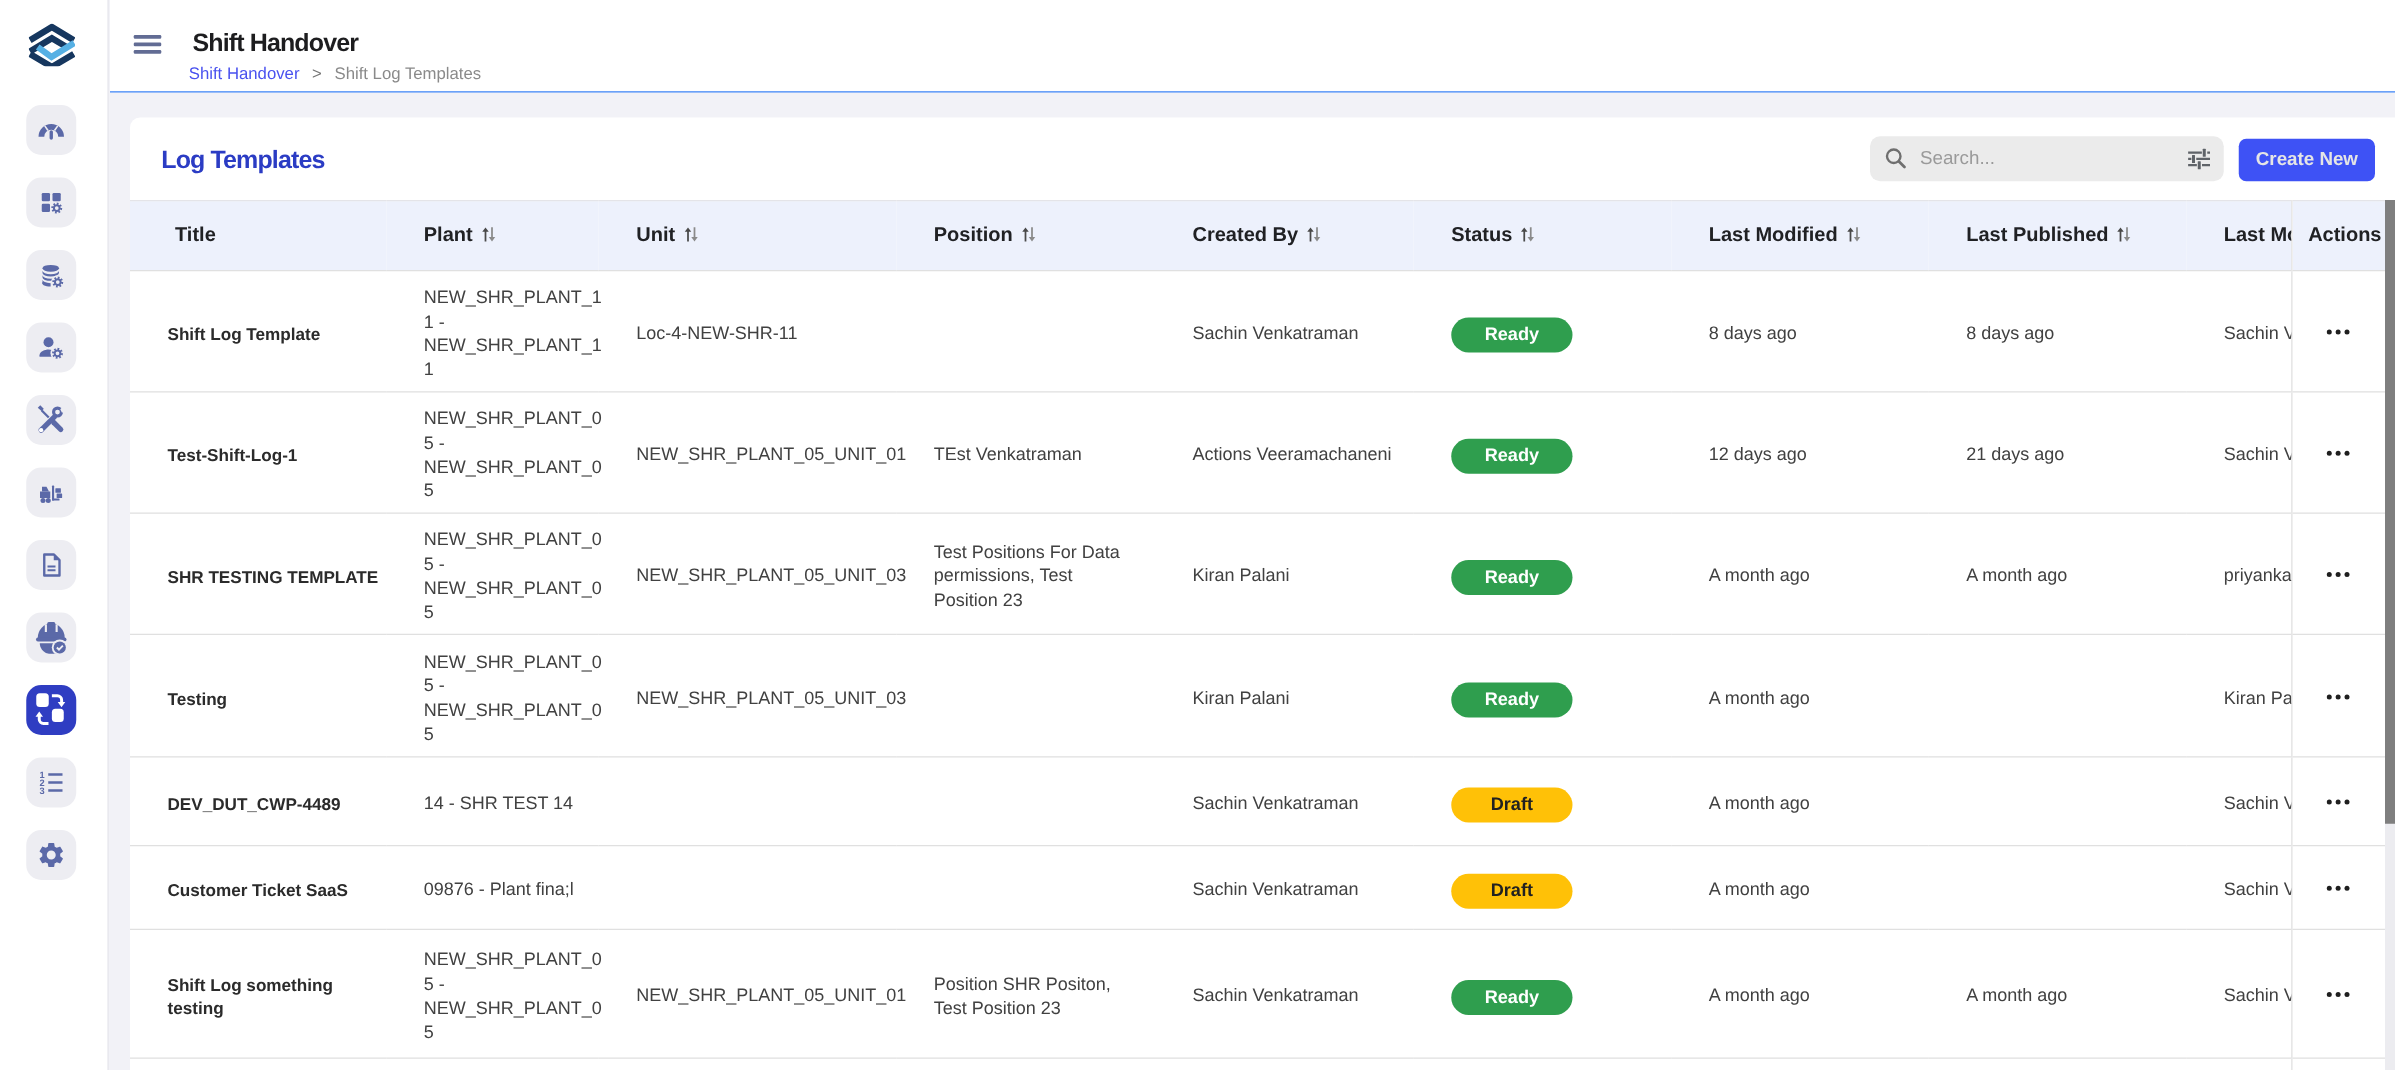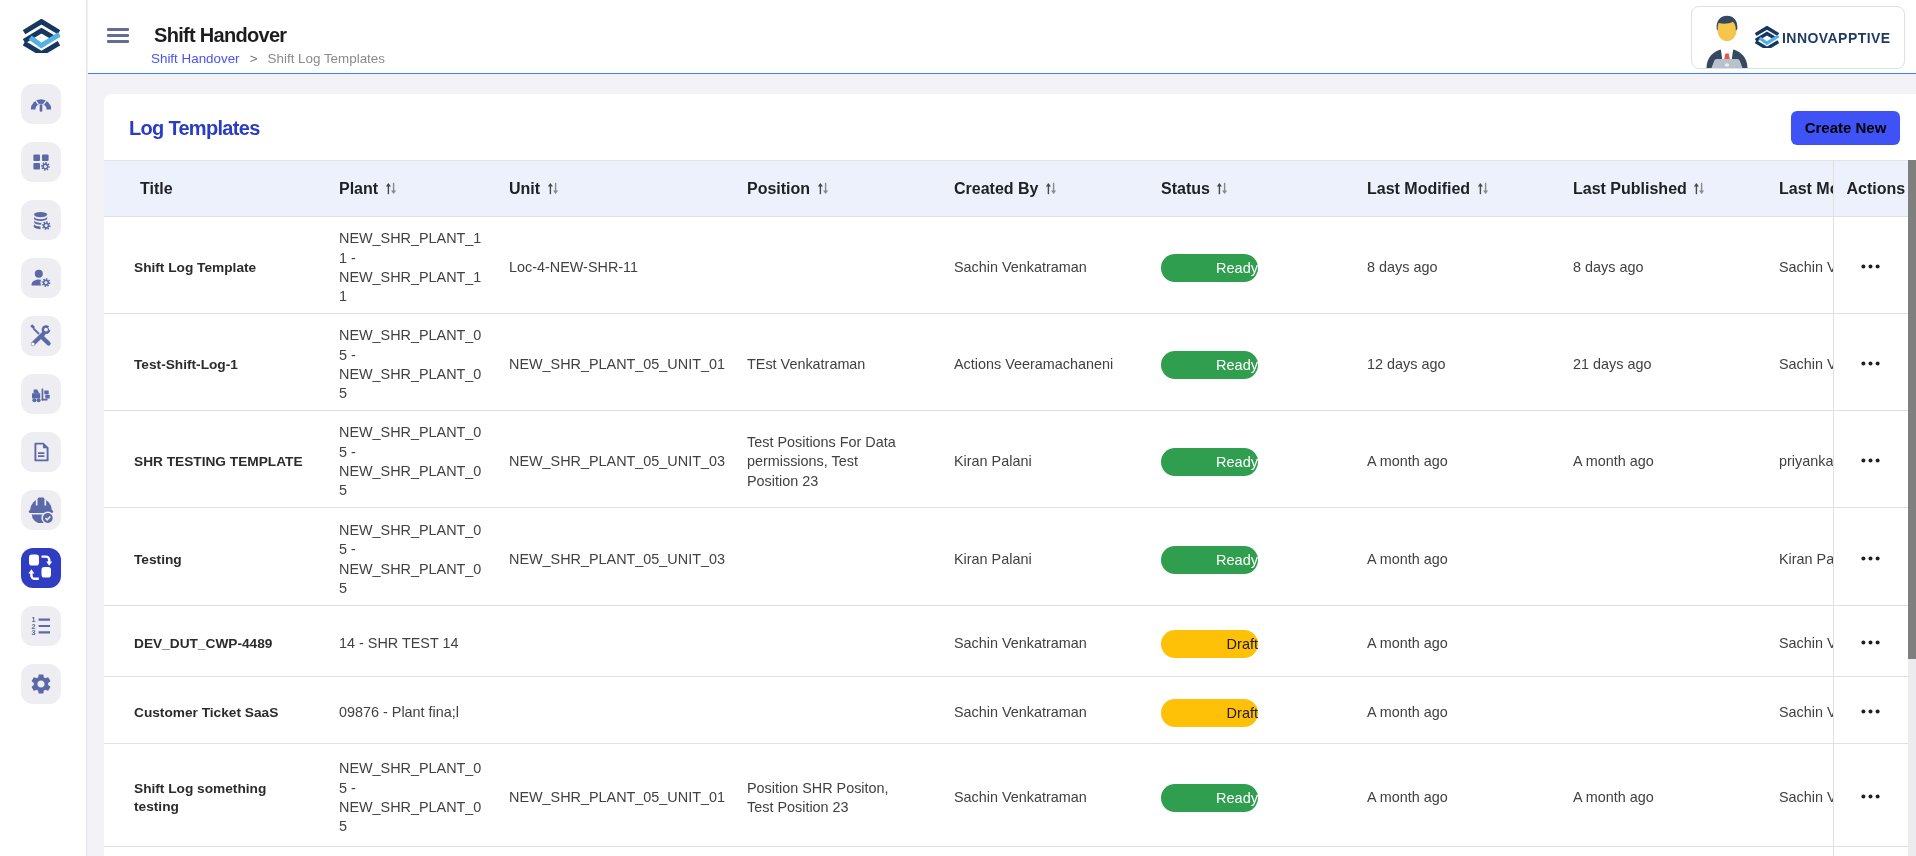--- a/index.html
+++ b/index.html
@@ -19,35 +19,35 @@
   .brand-card { position:absolute; right:11px; top:6px; width:214px; height:63px; background:#fff; border:1px solid #e0e0e0; border-radius:8px; }
   .brand-avatar { position:absolute; left:12px; top:5px; width:46px; height:56px; }
   .brand-mark { position:absolute; left:63px; top:19px; }
   .brand-name { position:absolute; left:90px; top:23px; font-size:14px; font-weight:bold; color:#1e3a5f; letter-spacing:.45px; }
   .card { position:absolute; left:104px; top:94px; width:1812px; height:762px; background:#fff; border-radius:8px 0 0 0; }
   .lt-title { position:absolute; left:25px; top:23px; font-size:20px; font-weight:bold; color:#2b3cc4; letter-spacing:-.7px; }
   .searchbar { position:absolute; left:1392px; top:15px; width:283px; height:36px; background:#ebebeb; border-radius:8px; }
   .searchbar .mg { position:absolute; left:11px; top:8px; }
   .searchbar .ph { position:absolute; left:40px; top:9px; font-size:15px; color:#9a9a9a; }
   .searchbar .tn { position:absolute; right:11px; top:9px; }
-  .btn-create { position:absolute; left:1687px; top:17px; width:109px; height:34px; background:#3e52f5; color:#000000; border-radius:6px; font-size:15px; font-weight:bold; text-align:center; line-height:34px; }
+  .btn-create { position:absolute; left:1687px; top:17px; width:109px; height:34px; background:#3e52f5; color:#e5e5e5; border-radius:6px; font-size:15px; font-weight:bold; text-align:center; line-height:34px; }
   table { position:absolute; left:0; top:66px; width:1804px; border-collapse:collapse; table-layout:fixed; }
   th, td { padding:0 0 0 30px; vertical-align:middle; text-align:left; }
   td { padding-top:6px !important; }
   thead tr { height:56px; background:#edf1fc; border-top:1px solid #e4e4e8; }
   th { font-size:16px; font-weight:bold; color:#202124; white-space:nowrap; overflow:hidden; }
   td { font-size:14.4px; color:#414141; line-height:19.4px; }
   tbody tr { border-top:1px solid #e0e0e0; background:#fff; }
   td.tt { font-weight:bold; color:#2b2b2b; font-size:13.7px; line-height:18px; }
   .nw { white-space:nowrap; }
   td.nw { overflow:visible; }
   td:nth-child(9) { overflow:hidden; }
   .c-actions { border-left:1px solid #e0e0e0; padding:0 !important; text-align:center; }
   th.c-actions { text-align:left; padding-left:13px !important; }
-  .pill { width:97px; height:28px; border-radius:14px; font-size:14.5px; font-weight:normal; text-align:right; line-height:28px; }
+  .pill { width:97px; height:28px; border-radius:14px; font-size:14.5px; font-weight:bold; text-align:center; line-height:28px; }
   .pill-ready { background:#2f9e4e; color:#fff; }
   .pill-draft { background:#ffc107; color:#212121; }
   .sort { margin-left:2px; }
   .sb-track { position:absolute; left:1908px; top:160px; width:8px; height:696px; background:#ececf0; z-index:9; }
   .sb-thumb { position:absolute; left:1908px; top:160px; width:8px; height:499px; background:#7f7f7f; z-index:10; }
 </style>
 </head>
 <body>
 <div class="sidebar">
   <div class="side-logo"><svg width="37" height="34" viewBox="0 0 37 34">
@@ -181,43 +181,40 @@
     </div>
 </div>
 <div class="topbar">
   <div class="burger">
       <div></div>
       <div></div>
       <div></div>
     </div>
   <div class="pg-title">Shift Handover</div>
   <div class="crumbs"><a>Shift Handover</a><span class="gt" style="display:inline-block;width:28px;text-align:center">&gt;</span>Shift Log Templates</div>
-  <div class="brand-card">
-    <div class="brand-avatar"><svg width="46" height="56" viewBox="0 0 46 56">
-          <ellipse cx="23" cy="17.5" rx="9.8" ry="11.5" fill="#f6c64b"></ellipse>
-          <path d="M12.6 17 c-.6-9 4.4-13.2 10.4-13.2 c6 0 11 4.2 10.4 13.2 l-1.6 1.5 c.3-4.5-1-7-3-8.8 c-3.7 2.2-9 2.4-14 1.4 c-.9 1.8-1.3 4-1 7.4 Z" fill="#36495e"></path>
-          <path d="M2.5 56 c0-10.5 7-16.5 14-18.5 l6.5 7 6.5-7 c7 2 14 8 14 18.5 Z" fill="#36495e"></path>
-          <path d="M16.6 35.7 l6.4 6.5 6.4-6.5 -2 14.3 h-8.8 Z" fill="#fff"></path>
-          <path d="M21.3 41.5 h3.4 l1.2 6.2 -2.9 3.5 -2.9-3.5 Z" fill="#e8574f"></path>
-          <path d="M7.5 56 l2.7-7.2 a2.6 2.6 0 0 1 2.4-1.7 h20.8 a2.6 2.6 0 0 1 2.4 1.7 L38.5 56 Z" fill="#b9c2cc"></path>
-          <ellipse cx="23" cy="53" rx="2.2" ry="1.8" fill="#e8ecf0"></ellipse>
-        </svg></div>
-    <div class="brand-mark"><svg width="24" height="22" viewBox="0 0 37 34">
-          <g fill="none" stroke="#16375f" stroke-width="5.4">
-            <path d="M1 13.2 L18.5 2.6 L36 13.2"></path>
-            <path d="M1 22.2 L18.5 11.6 L30.8 18.9"></path>
-            <path d="M1 23.2 L18.5 33.6 L36 23.2" transform="translate(0,1)"></path>
-          </g>
-          <path d="M7.2 18.6 L18.2 26.6 L36.4 15.4" fill="none" stroke="#56b0e4" stroke-width="5"></path>
-        </svg></div>
-    <div class="brand-name">INNOVAPPTIVE</div>
-  </div>
 </div>
 <div class="card">
   <div class="lt-title">Log Templates</div>
+  <div class="searchbar">
+      <span class="mg"><svg width="19" height="19" viewBox="0 0 19 19">
+          <circle cx="8" cy="8" r="5.4" fill="none" stroke="#6f6f6f" stroke-width="1.9"></circle>
+          <path d="M12.2 12.2 L16.6 16.6" stroke="#6f6f6f" stroke-width="2.2" stroke-linecap="round"></path>
+        </svg></span>
+      <span class="ph">Search...</span>
+      <span class="tn"><svg width="18" height="18" viewBox="0 0 18 18">
+          <g stroke="#5f6368" stroke-width="1.9">
+            <path d="M0.5 4.1 h11 M15.8 4.1 h2.2 M0.5 9.1 h2.6 M7 9.1 h11 M0.5 14.1 h7 M11.6 14.1 h6.4"></path>
+          </g>
+          <g fill="#5f6368">
+            <rect x="12.2" y="0.9" width="2.4" height="6.4" rx="0.4"></rect>
+            <rect x="3.6" y="5.9" width="2.4" height="6.4" rx="0.4"></rect>
+            <rect x="8.2" y="10.9" width="2.4" height="6.4" rx="0.4"></rect>
+          </g>
+        </svg></span>
+    </div>
   <div class="btn-create">Create New</div>
   <table>
     <colgroup>
       <col style="width:205px">
         <col style="width:170px">
         <col style="width:238px">
         <col style="width:207px">
         <col style="width:207px">
         <col style="width:206px">
         <col style="width:206px">

